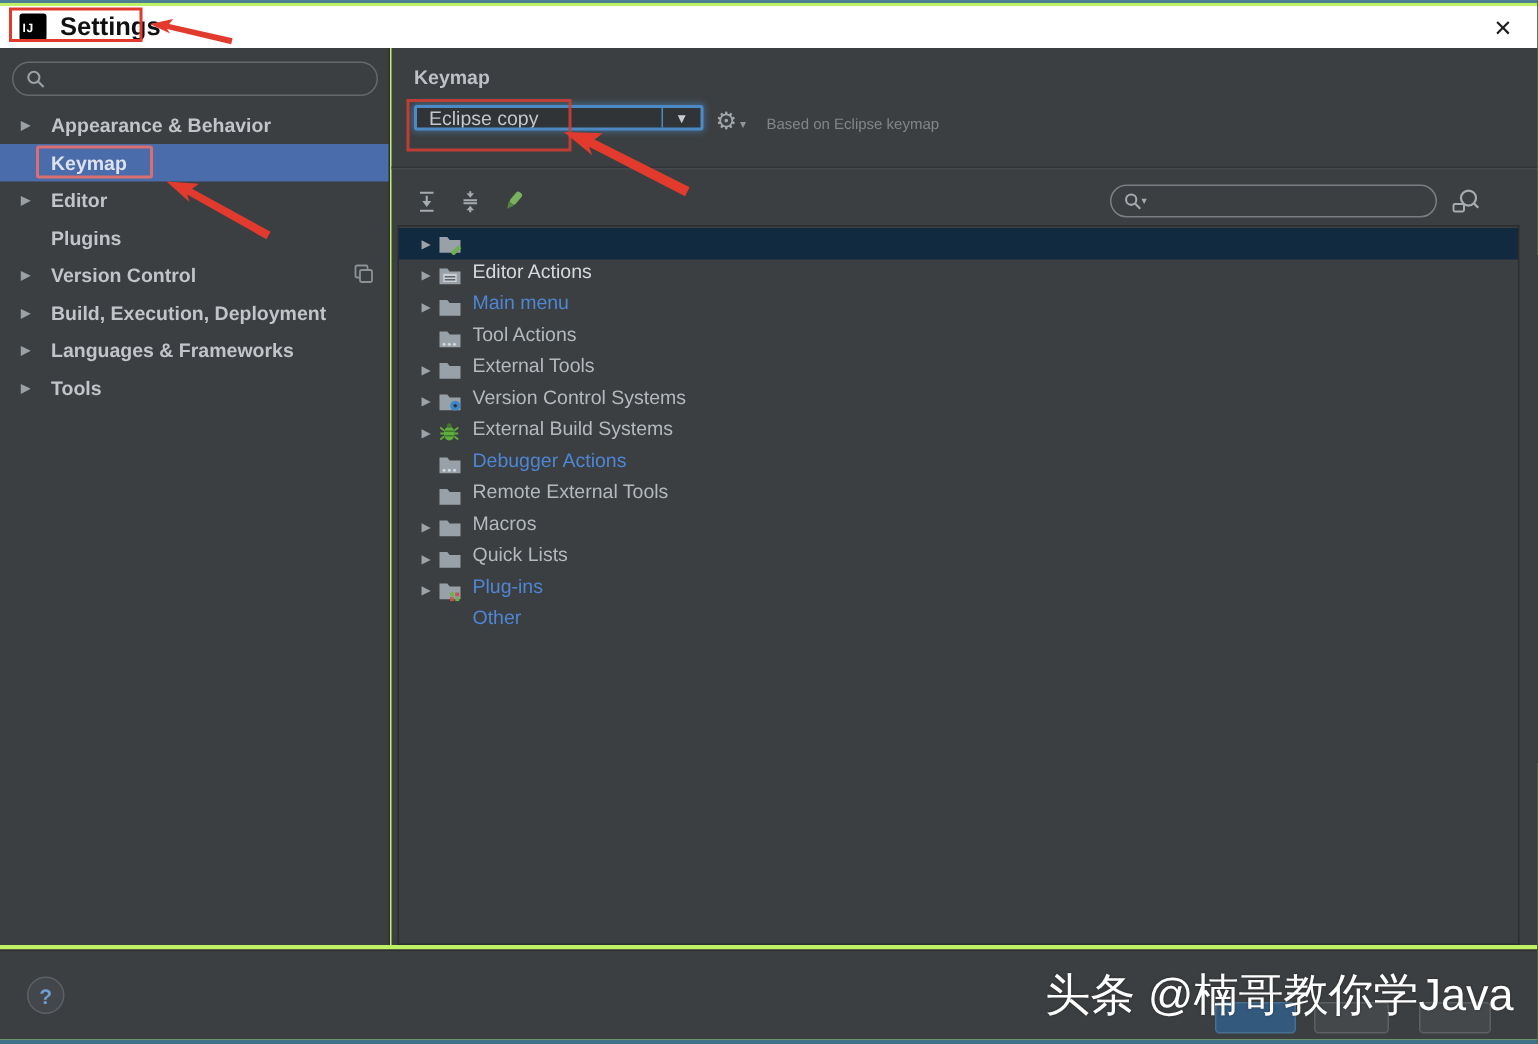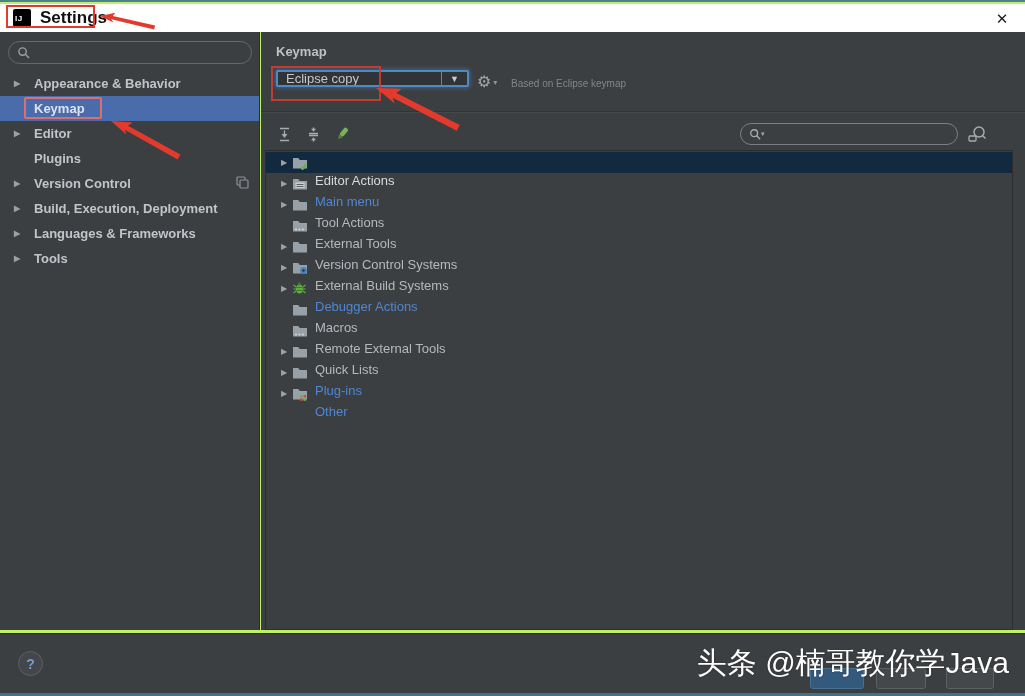--- a/index.html
+++ b/index.html
@@ -332,35 +332,35 @@
               <circle cx="7.5" cy="2.8" r="1.6" fill="#3d7a28"></circle>
             </svg>
           </span>
           <span class="t-label">Debugger Actions</span>
         </div>
         <div class="tree-row">
           <span class="chev"></span>
           <span class="t-icon">
             <svg width="16" height="15" viewBox="0 0 16 15">
               <path d="M1 3 h5.2 l1.6 2 H15 v8.5 H1 Z" fill="#99a1a8"></path>
-            </svg>
-          </span>
-          <span class="t-label">Macros</span>
-        </div>
-        <div class="tree-row">
-          <span class="chev"></span>
-          <span class="t-icon">
-            <svg width="16" height="15" viewBox="0 0 16 15">
-              <path d="M1 3 h5.2 l1.6 2 H15 v8.5 H1 Z" fill="#99a1a8"></path>
               <circle cx="4" cy="11.5" r="1" fill="#d4d8dc"></circle>
               <circle cx="7.5" cy="11.5" r="1" fill="#d4d8dc"></circle>
               <circle cx="11" cy="11.5" r="1" fill="#d4d8dc"></circle>
             </svg>
           </span>
           <span class="t-label">Remote External Tools</span>
+        </div>
+        <div class="tree-row">
+          <span class="chev"></span>
+          <span class="t-icon">
+            <svg width="16" height="15" viewBox="0 0 16 15">
+              <path d="M1 3 h5.2 l1.6 2 H15 v8.5 H1 Z" fill="#99a1a8"></path>
+            </svg>
+          </span>
+          <span class="t-label">Macros</span>
         </div>
         <div class="tree-row">
           <span class="chev">▶</span>
           <span class="t-icon">
             <svg width="16" height="15" viewBox="0 0 16 15">
               <path d="M1 3 h5.2 l1.6 2 H15 v8.5 H1 Z" fill="#99a1a8"></path>
             </svg>
           </span>
           <span class="t-label">Quick Lists</span>
         </div>

